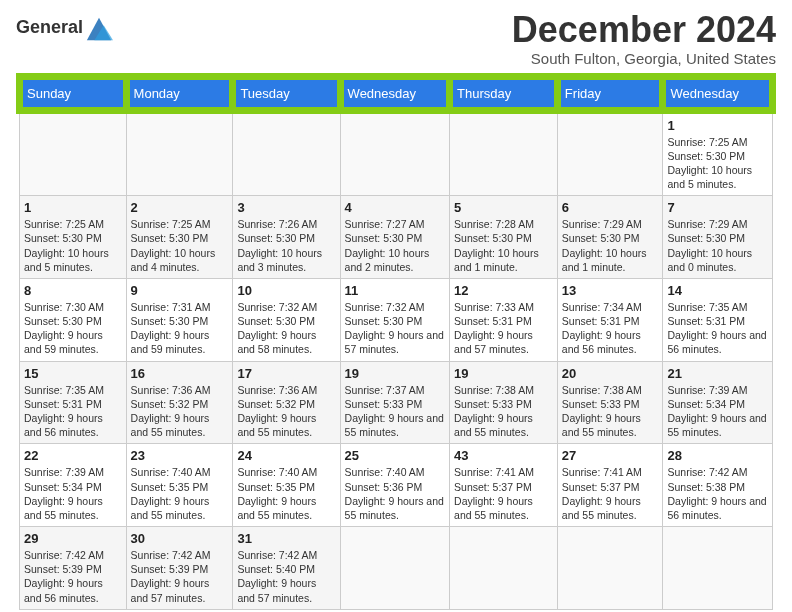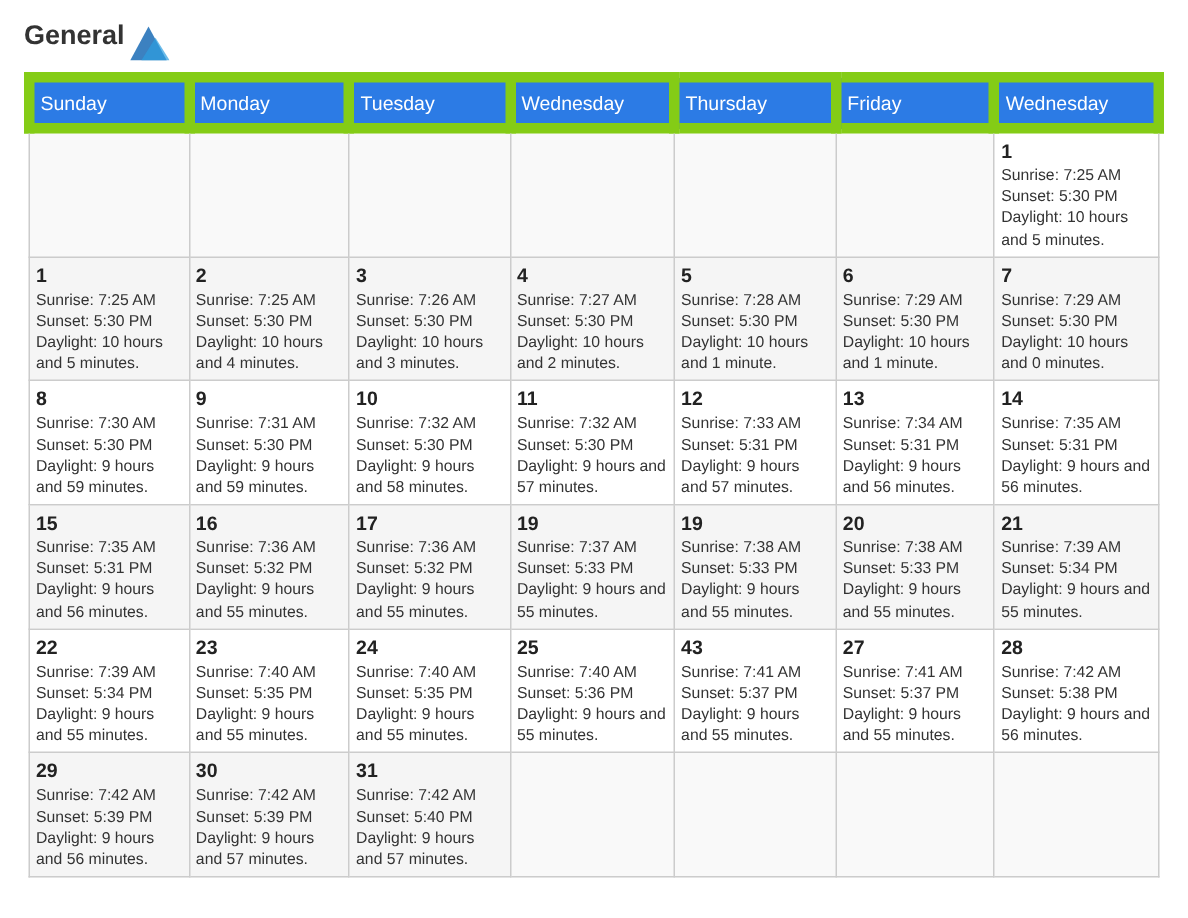--- a/index.html
+++ b/index.html
@@ -93,28 +93,32 @@
       height: 70px;
     }
   </style>
 </head>
 <body>
 
 <div class="container">
   <div class="header-area">
     <div class="logo">
       <div>
-        <div style="display:flex;align-items:flex-start;gap:0;">
+        <div style="display:flex;align-items:center;gap:0;">
           <span class="logo-text">General</span>
           <svg class="logo-icon" viewBox="0 0 30 30">
             <polygon points="2,28 15,4 28,28" fill="#1a6bb5" opacity="0.85"></polygon>
             <polygon points="10,28 20,12 30,28" fill="#2c9edf" opacity="0.7"></polygon>
           </svg>
         </div>
       </div>
+    </div>
+    <div class="title-area">
+      <div class="month-title">December 2024</div>
+      <div class="location">South Fulton, Georgia, United States</div>
     </div>
   </div>
 
   <table class="calendar">
     <thead>
       <tr>
       <th>Sunday</th>
           <th>Monday</th>
           <th>Tuesday</th>
           <th>Wednesday</th>

